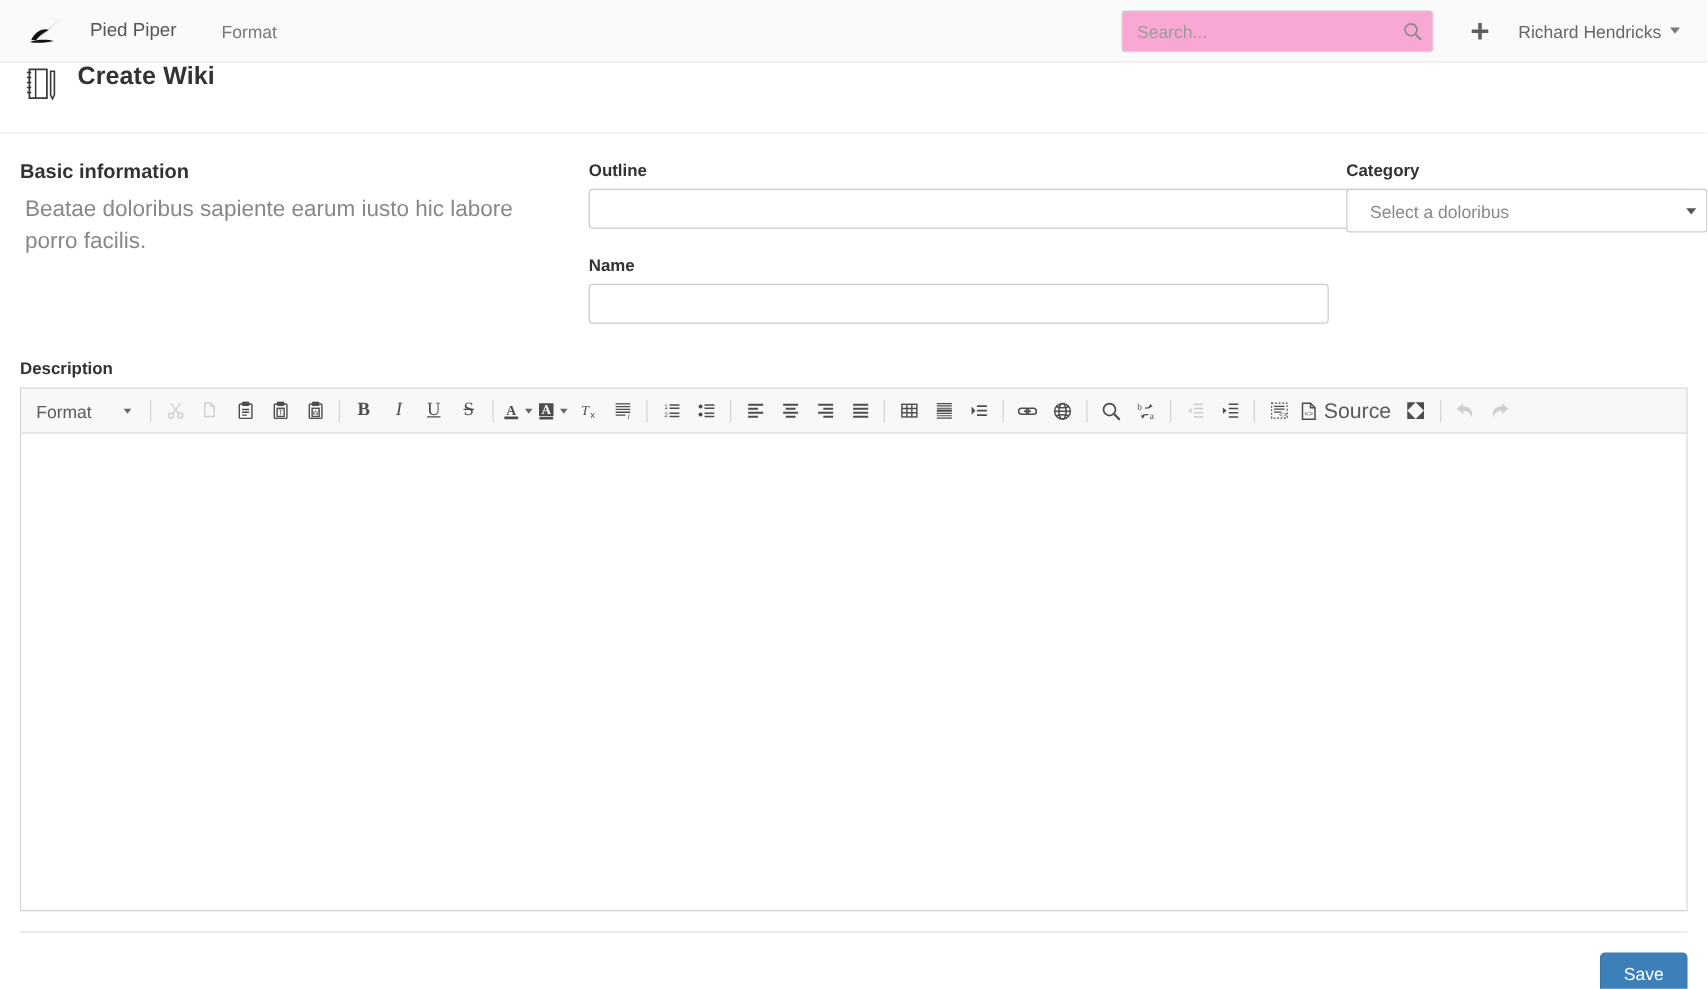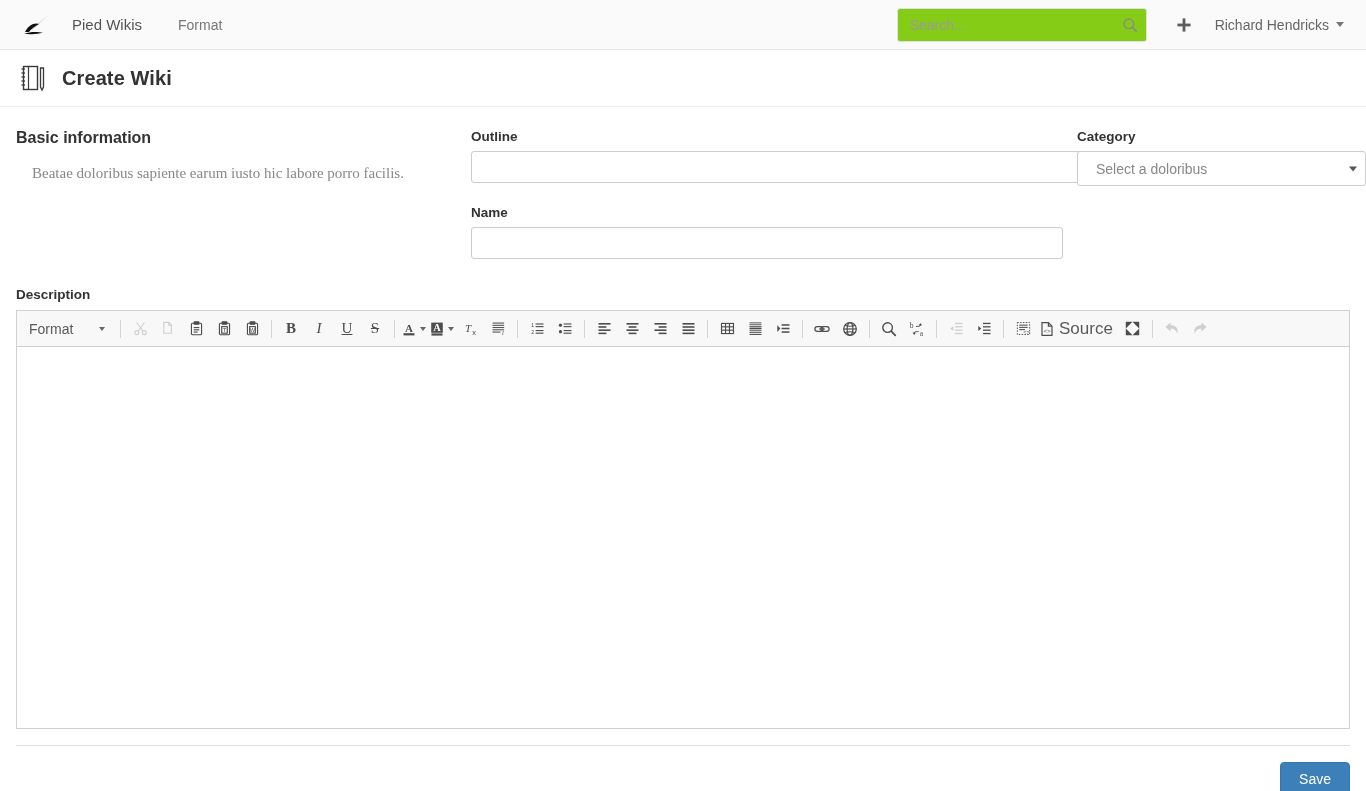--- a/index.html
+++ b/index.html
@@ -49,21 +49,21 @@
   }
   .search-box {
     position: relative;
     width: 250px;
     height: 34px;
   }
   .search-box input {
     width: 100%; height: 34px;
     border: 1px solid #e0e0e0;
     border-radius: 3px;
-    background: #84cc16;
+    background: #f9a8d4;
     padding: 0 32px 0 12px;
     font-size: 14px;
     color: #555;
     font-family: "Liberation Sans", sans-serif;
     outline: none;
   }
   .search-box input::placeholder { color: #9b9b9b; }
   .search-icon-btn {
     position: absolute;
     right: 8px; top: 50%;
@@ -92,21 +92,20 @@
     width: 0; height: 0;
     border-left: 4px solid transparent;
     border-right: 4px solid transparent;
     border-top: 5px solid #777;
   }
 
   
   .page-header {
     height: 57px;
     display: flex;
-    align-items: center;
     padding: 0 16px;
     border-bottom: 1px solid #eeeeee;
   }
   .page-header-icon {
     width: 34px; height: 34px;
     display: flex; align-items: center; justify-content: center;
     margin-right: 12px;
   }
   .page-title {
     font-size: 20px;
@@ -126,25 +125,24 @@
   .col-mid { width: 592px; flex: none; }
   .col-right { width: 289px; flex: none; margin-left: 14px; }
 
   .section-title {
     font-size: 16px;
     font-weight: bold;
     color: #333333;
     margin: 0 0 8px 0;
   }
   .section-desc {
-    font-size: 15px;
+    font-size: 18px;
     color: #888888;
-    margin: 16px;
+    margin: 4px;
     line-height: 1.4;
-    font-family: Liberation Serif, serif;
   }
 
   .field-label {
     display: block;
     font-size: 13.5px;
     font-weight: bold;
     color: #333333;
     margin-bottom: 7px;
   }
   .text-input {
@@ -288,21 +286,21 @@
 
 <div class="navbar">
   <div class="brand-group">
     <span class="brand-logo">
       <svg width="30" height="24" viewBox="0 0 30 24">
         <path d="M27 1 L14 13 L11 16 L9 18 Z" fill="#1a1a1a"></path>
         <path d="M3 19 C6 12, 13 9, 17 11 C13 13, 9 16, 7 19 Z" fill="#111111"></path>
         <path d="M2 20.5 C8 18.5, 16 18.5, 21 19.8 C15 21.4, 7 21.6, 2 20.5 Z" fill="#111111"></path>
       </svg>
     </span>
-    <span class="brand-name">Pied Wikis</span>
+    <span class="brand-name">Pied Piper</span>
   </div>
 
   <span class="nav-link">Format</span>
 
   <div class="nav-right">
     <div class="search-box">
       <input type="text" placeholder="Search..." style="">
       <span class="search-icon-btn">
         <svg width="16" height="16" viewBox="0 0 16 16">
           <circle cx="6.8" cy="6.8" r="4.8" fill="none" stroke="#8a8a8a" stroke-width="1.4"></circle>

